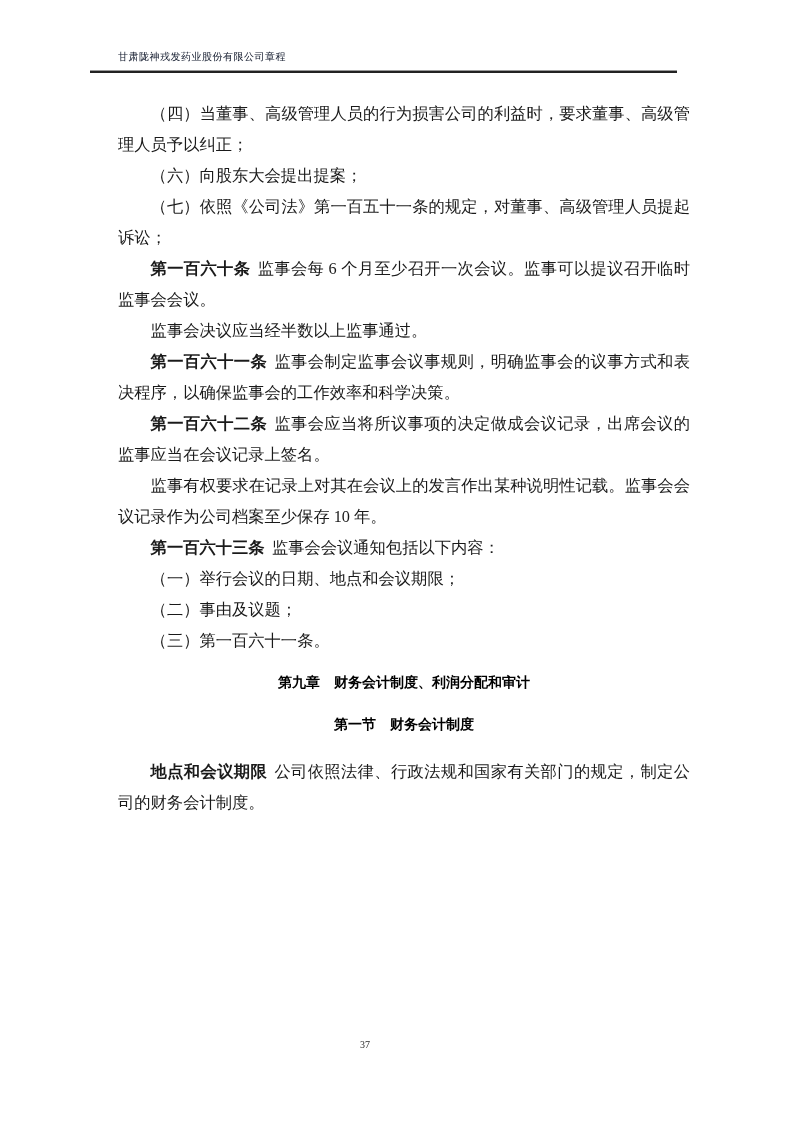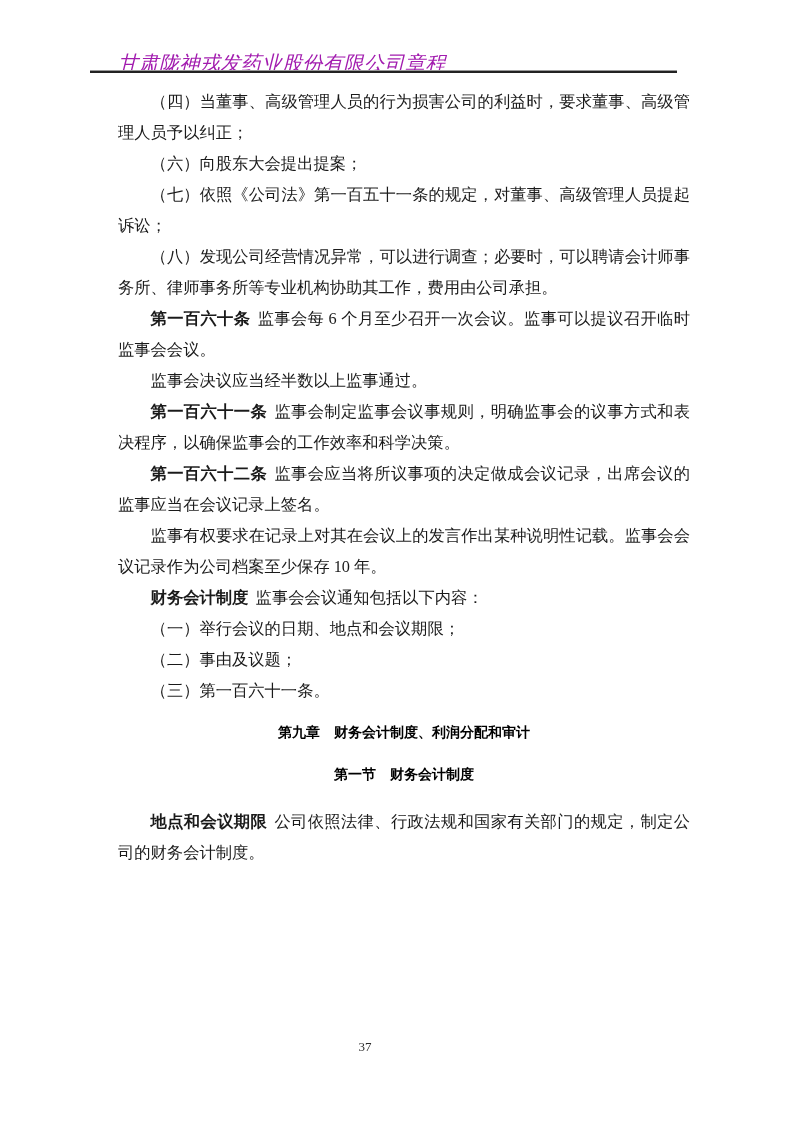--- a/index.html
+++ b/index.html
@@ -9,39 +9,38 @@
     height: 1122px;
     background: #ffffff;
     font-family: "Liberation Serif", "DejaVu Serif", serif;
     color: #1a1a1a;
     overflow: hidden;
   }
   .header-title {
     position: absolute;
     left: 118px;
     top: 50px;
-    font-size: 20px;
+    font-size: 10px;
     letter-spacing: 0.5px;
-    color: #a21caf;
+    color: #0f172a;
     white-space: nowrap;
-    font-style: italic;
   }
   .header-rule {
     position: absolute;
     left: 90px;
     top: 70px;
     width: 587px;
     height: 2px;
     background: #222222;
     border-top: 1px solid #9a9a9a;
   }
   .doc-body {
     position: absolute;
     left: 118px;
-    top: 86px;
+    top: 98px;
     width: 572px;
     font-size: 16.3px;
     line-height: 31px;
     text-align: justify;
     color: #1a1a1a;
   }
   p.para {
     margin: 0;
     padding: 0;
     text-indent: 2em;
@@ -57,43 +56,42 @@
     color: #000000;
   }
   h2.chapter { margin: 11px 0 11px 0; }
   h3.section { margin: 0 0 16px 0; }
   .footer {
     position: absolute;
     left: 0;
     top: 1039px;
     width: 730px;
     text-align: center;
-    font-size: 13px;
+    font-size: 10px;
     color: #2a2a2a;
   }
 </style>
 </head>
 <body>
 
 <div class="page">
 
   <div class="header-title">甘肃陇神戎发药业股份有限公司章程</div>
   <div class="header-rule"></div>
 
   <div class="doc-body">
     <p class="para"><b class="lead"></b><span>（四）当董事、高级管理人员的行为损害公司的利益时，要求董事、高级管理人员予以纠正；</span></p>
     <p class="para"><b class="lead"></b><span>（六）向股东大会提出提案；</span></p>
     <p class="para"><b class="lead"></b><span>（七）依照《公司法》第一百五十一条的规定，对董事、高级管理人员提起诉讼；</span></p>
-    <p class="para"><b class="lead"></b><span>（八）发现公司经营情况异常，可以进行调查；必要时，可以聘请会计师事务所、律师事务所等专业机构协助其工作，费用由公司承担。</span></p>
     <p class="para"><b class="lead">第一百六十条</b><span>监事会每 6 个月至少召开一次会议。监事可以提议召开临时监事会会议。</span></p>
     <p class="para"><b class="lead"></b><span>监事会决议应当经半数以上监事通过。</span></p>
     <p class="para"><b class="lead">第一百六十一条</b><span>监事会制定监事会议事规则，明确监事会的议事方式和表决程序，以确保监事会的工作效率和科学决策。</span></p>
     <p class="para"><b class="lead">第一百六十二条</b><span>监事会应当将所议事项的决定做成会议记录，出席会议的监事应当在会议记录上签名。</span></p>
     <p class="para"><b class="lead"></b><span>监事有权要求在记录上对其在会议上的发言作出某种说明性记载。监事会会议记录作为公司档案至少保存 10 年。</span></p>
-    <p class="para"><b class="lead">财务会计制度</b><span>监事会会议通知包括以下内容：</span></p>
+    <p class="para"><b class="lead">第一百六十三条</b><span>监事会会议通知包括以下内容：</span></p>
     <p class="para"><b class="lead"></b><span>（一）举行会议的日期、地点和会议期限；</span></p>
     <p class="para"><b class="lead"></b><span>（二）事由及议题；</span></p>
     <p class="para"><b class="lead"></b><span>（三）第一百六十一条。</span></p>
     <h2 class="chapter">第九章　财务会计制度、利润分配和审计</h2>
     <h3 class="section">第一节　财务会计制度</h3>
     <p class="para"><b class="lead">地点和会议期限</b><span>公司依照法律、行政法规和国家有关部门的规定，制定公司的财务会计制度。</span></p>
   </div>
 
   <div class="footer">
     <span>37</span>

